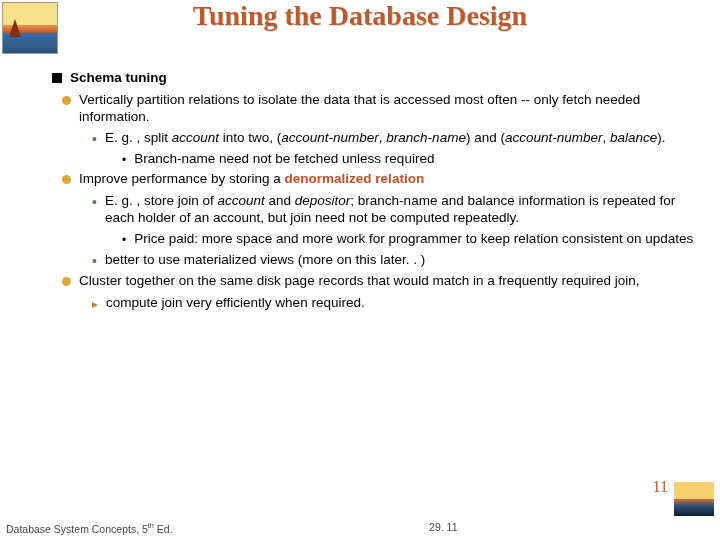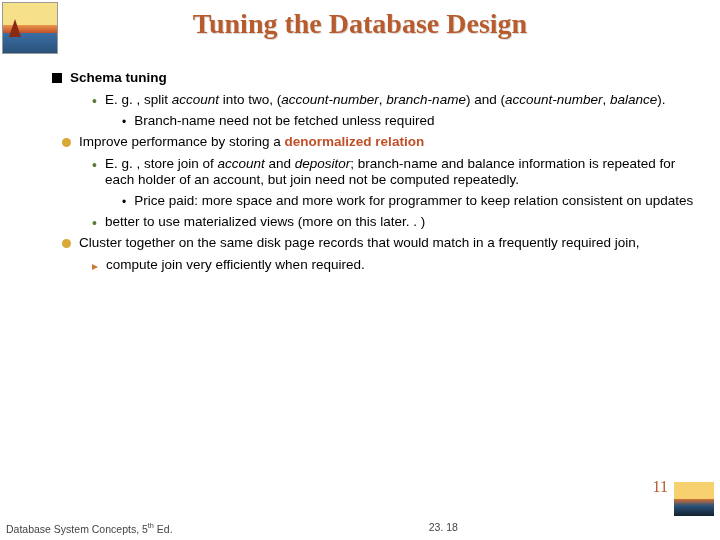--- a/index.html
+++ b/index.html
@@ -32,21 +32,21 @@
     bottom: 24px; right: 6px;
     width: 40px; height: 34px;
     background: linear-gradient(to bottom, #f7d070 0%, #f7d070 50%, #d87030 50%, #2b527a 70%, #12202e 100%);
   }
   .title {
     text-align: center;
     font-family: "Times New Roman", Times, serif;
     font-weight: bold;
     font-size: 28px;
     color: #b85c2e;
-    padding-top: 8px;
+    padding-top: 0;
     text-shadow: 1px 1px 0 rgba(0,0,0,0.15);
   }
   .content {
     position: absolute;
     top: 70px;
     left: 38px;
     right: 20px;
     font-size: 13.5px;
     color: #000;
     line-height: 1.25;
@@ -91,20 +91,24 @@
 
 <div class="title">Tuning the Database Design</div>
 
 <div class="content">
 
   <div class="row lvl0">
     <span class="bul"><span class="sq"></span></span>
     <span class="txt">Schema tuning</span>
   </div>
 
+  <div class="row lvl1">
+    <span class="bul"><span class="disc-y"></span></span>
+    <span class="txt">Vertically partition relations to isolate the data that is accessed most often -- only fetch needed information.</span>
+  </div>
 
   <div class="row lvl2">
     <span class="bul dot-g">•</span>
     <span class="txt">
       <span>E. g. , split </span><i>account</i><span> into two, (</span><i>account-number</i><span>, </span><i>branch-name</i><span>) and (</span><i>account-number</i><span>, </span><i>balance</i><span>).</span>
     </span>
   </div>
 
   <div class="row lvl3">
     <span class="bul dot-blk">•</span>
@@ -147,14 +151,14 @@
 
 </div>
 
 <div class="slidenum">11</div>
 <div class="logo-br"></div>
 
 <div class="footer">
   <span>
     <span>Database System Concepts, 5</span><span class="super">th</span><span> Ed.</span>
   </span>
-  <span class="c">23. 18</span>
+  <span class="c">29. 11</span>
 </div>
 
 </body></html>

